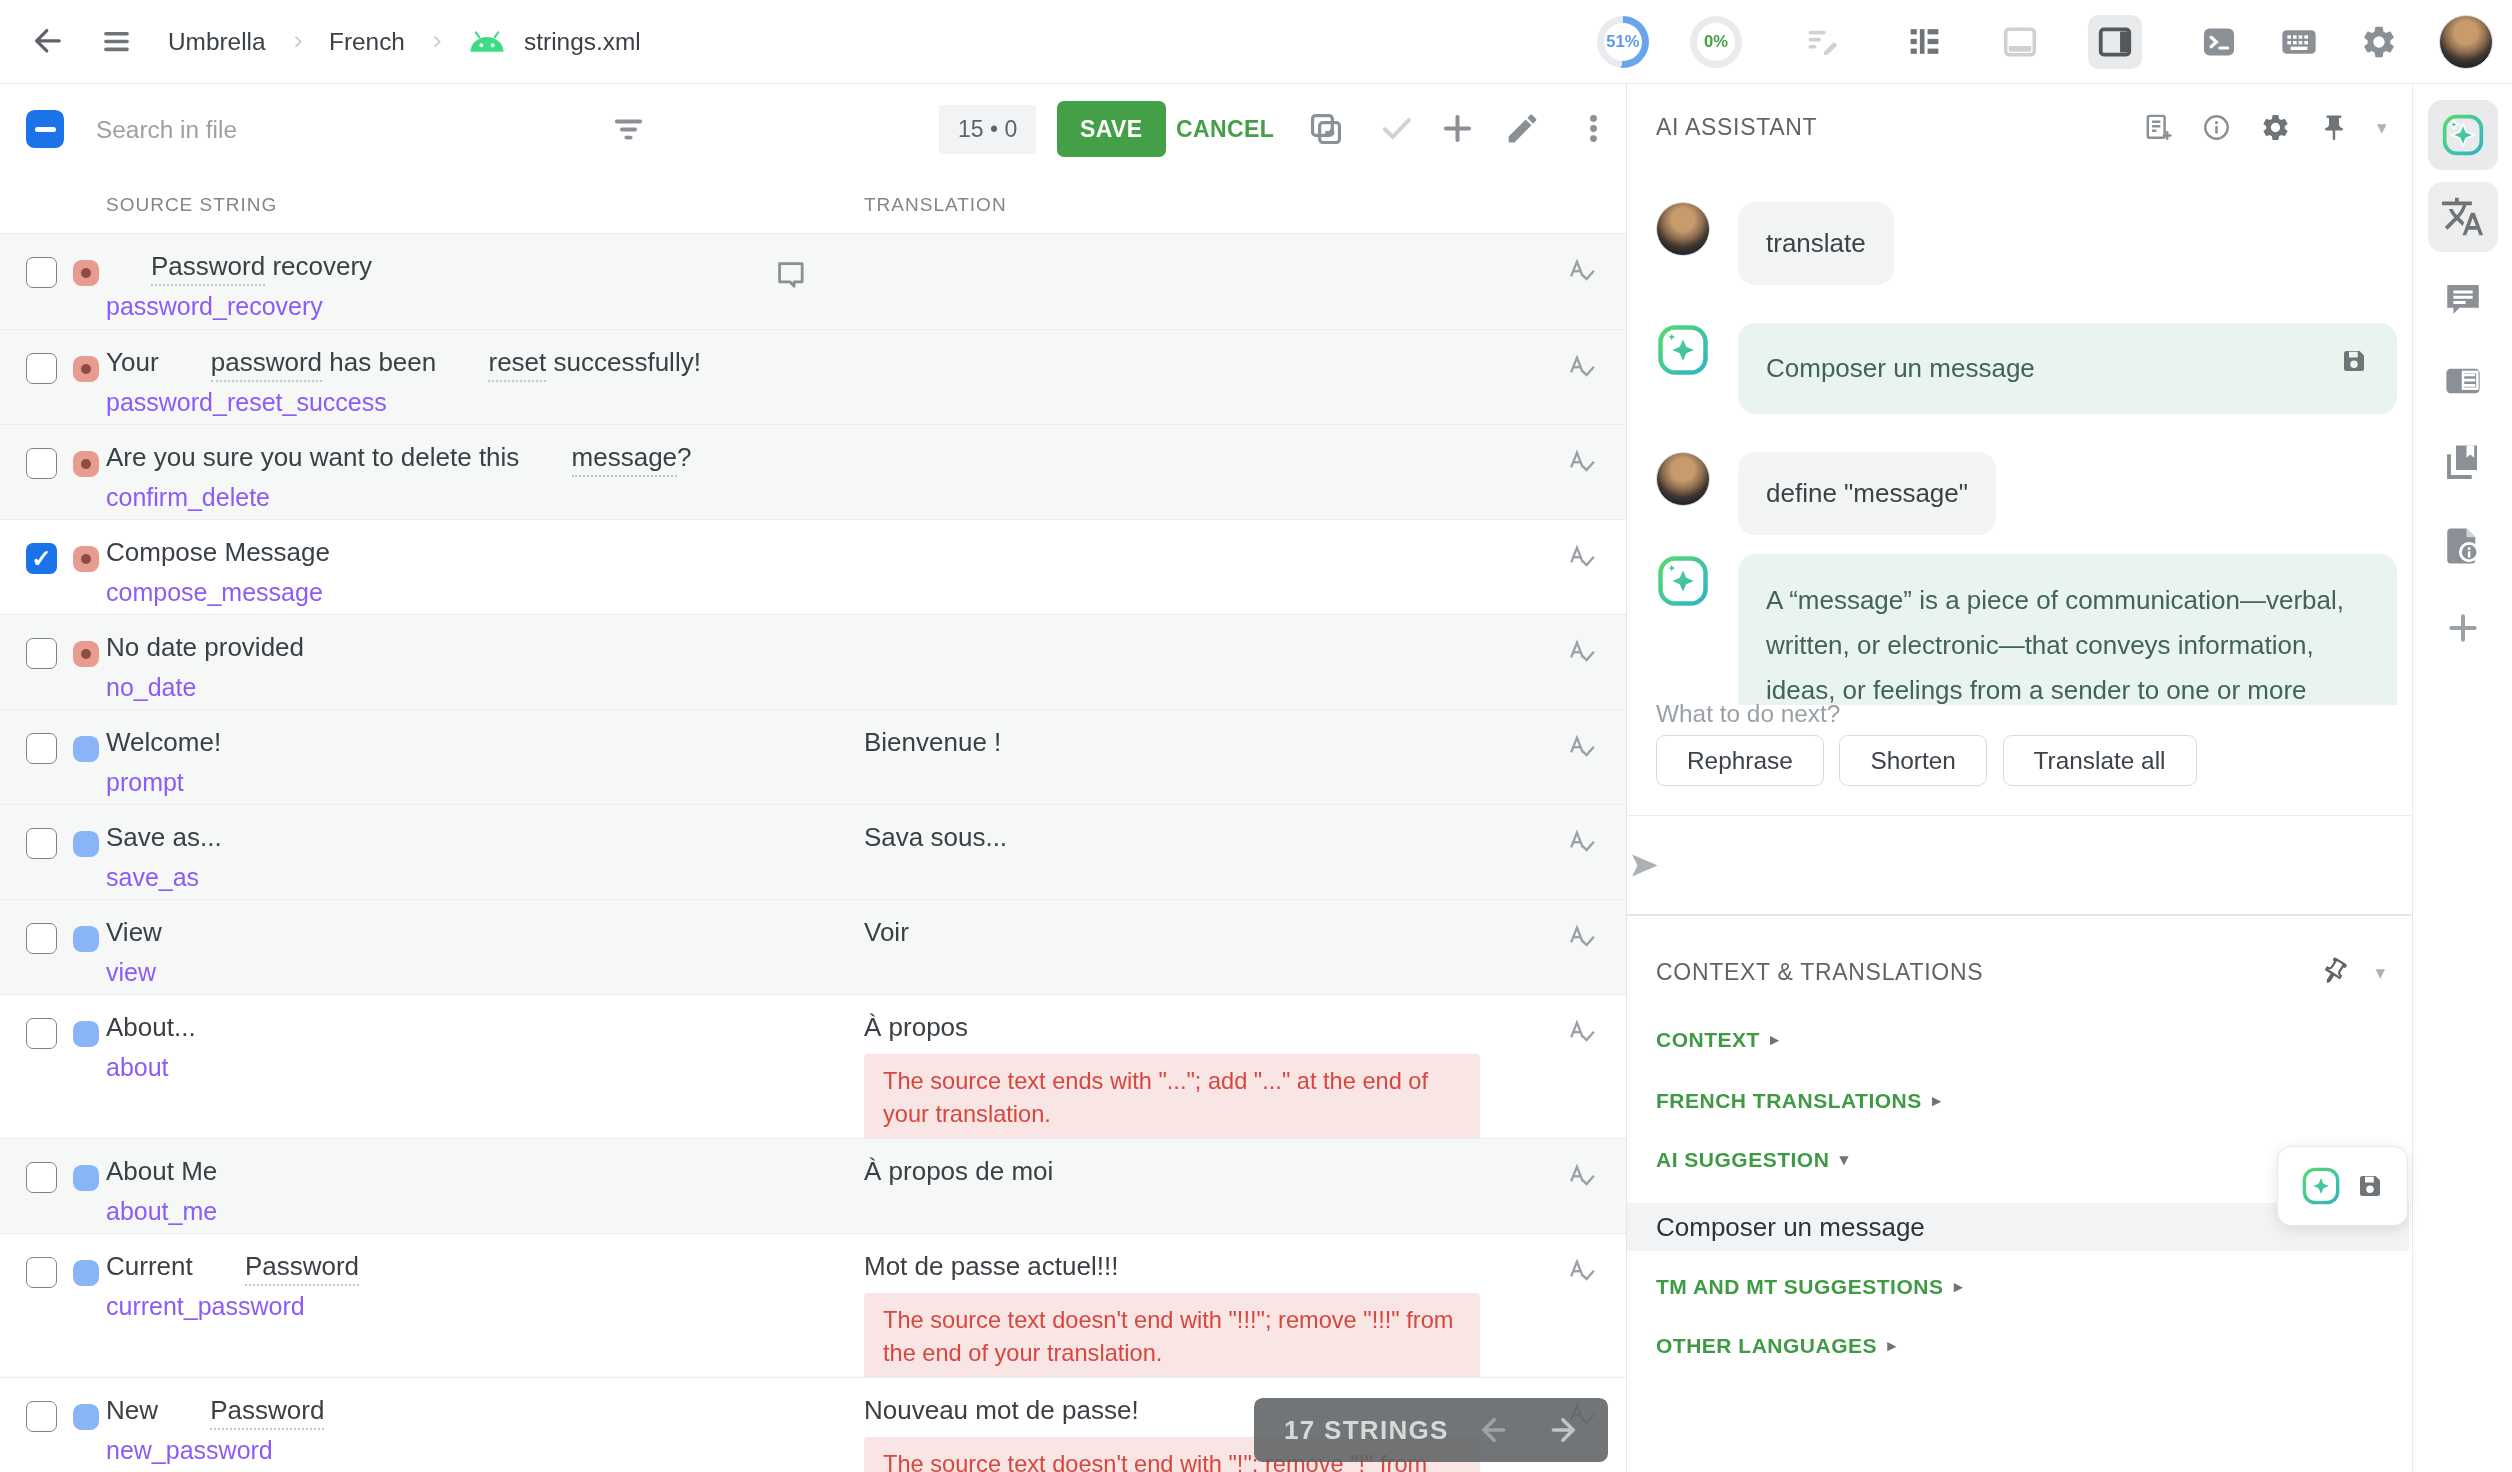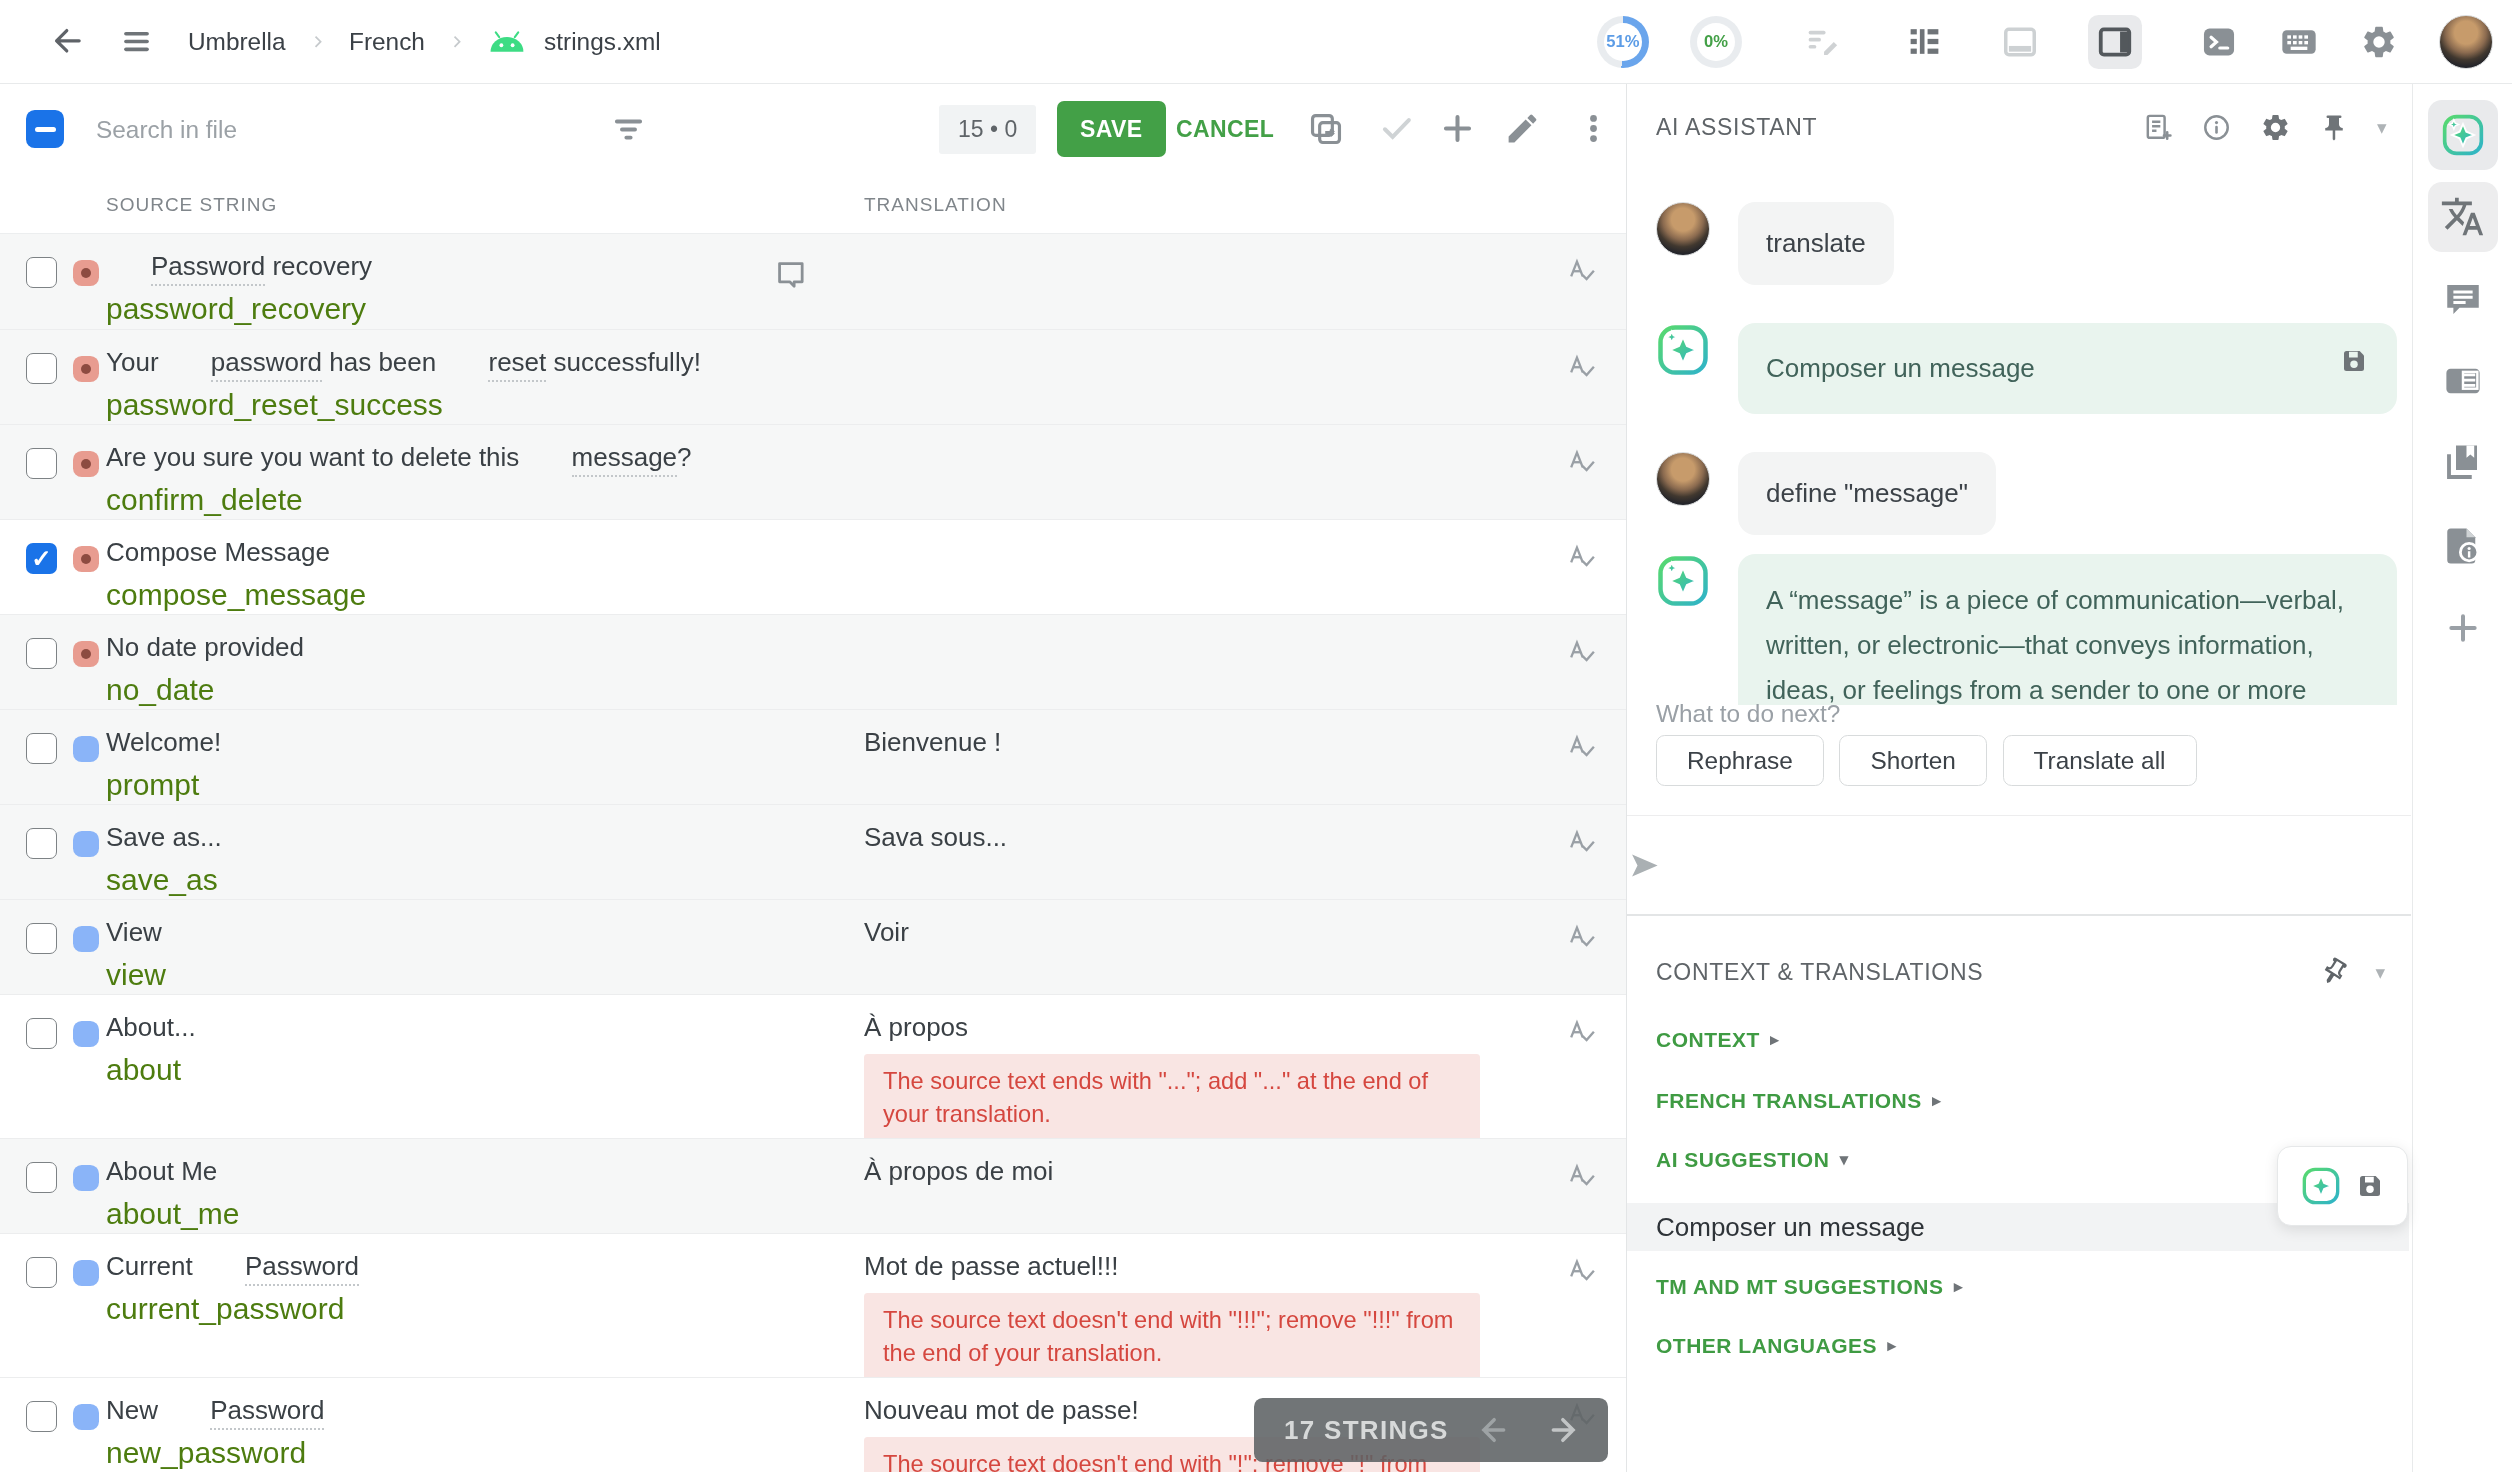--- a/index.html
+++ b/index.html
@@ -1,21 +1,21 @@
 <!DOCTYPE html>
 <html style="font-size:14px"><head>
 <meta charset="utf-8">
 <style>
   * { margin:0; padding:0; box-sizing:border-box; }
   html,body { width:2512px; height:1472px; overflow:hidden; background:#fff;
     font-family:"Liberation Sans", sans-serif; color:#3a4045; }
 
   
   .topbar { position:absolute; left:0; top:0; width:2512px; height:84px; background:#fff;
-    border-bottom:0.9px solid #e8eaeb; display:flex; align-items:center; z-index:20;padding-left:20px; }
+    border-bottom:0.9px solid #e8eaeb; display:flex; align-items:center; z-index:20; }
   .tb-left { display:flex; align-items:center; gap:35px; margin-left:30px; }
   .crumb { display:flex; align-items:center; gap:23px; font-size:24.4px; color:#3b4147; }
   .crumb .sep { color:#c6cacd; }
   .crumb .item { cursor:default; }
   .tb-right { margin-left:auto; display:flex; align-items:center; gap:41px; margin-right:19px; }
   .ring { width:52px; height:52px; border-radius:50%; display:flex; align-items:center; justify-content:center; }
   .ring-blue { background:conic-gradient(#6aa5ec 0 51%, #e9ecef 0); }
   .ring-gray { background:conic-gradient(#e9ecef 0 100%, #e9ecef 0); }
   .ring-in { width:38px; height:38px; border-radius:50%; background:#fff; display:flex; align-items:center; justify-content:center;
     font-size:16.6px; font-weight:700; }
@@ -54,21 +54,21 @@
   .cb { position:absolute; left:26px; top:23px; width:31px; height:31px; border:1.7px solid #7d8285; border-radius:7px; background:#fff; }
   .cb.checked { border:none; background:#1a73e8; }
   .cb.checked::after { content:"✓"; position:absolute; inset:0; color:#fff; font-size:24.4px; font-weight:700;
     display:flex; align-items:center; justify-content:center; }
   .badge { position:absolute; left:73px; top:26px; width:26px; height:26px; border-radius:8.7px; }
   .row.red .badge { background:#e89c90; }
   .row.red .badge::after { content:""; position:absolute; inset:7.9px; border-radius:50%; background:#8d4b41; }
   .row.blue .badge { background:#8ab4f8; }
   .src { position:absolute; left:106px; top:17.4px; font-size:26px; color:#3a4045; white-space:nowrap; }
   .term { border-bottom:2.6px dotted #c3c7ca; padding-bottom:2.6px;margin-left:45px; }
-  .key { position:absolute; left:106px; top:58px; font-size:30px; color:#4d7c0f; }
+  .key { position:absolute; left:106px; top:58px; font-size:25px; color:#8b5cf6; }
   .comment-ico { position:absolute; left:773px; top:23px; }
   .tr-text { position:absolute; left:864px; top:17.4px; font-size:26px; color:#3a4045; white-space:nowrap; }
   .err { position:absolute; left:864px; top:59px; max-width:616px; background:#f9e5e3; color:#d5473f;
     font-size:23.6px; line-height:33px; padding:10.5px 19px; border-radius:3.5px; }
   .spell { position:absolute; right:28px; top:21px; }
 
   
   .pager { position:absolute; left:1254px; top:1398px; width:354px; height:64px; border-radius:8.7px;
     background:rgba(93,98,100,.88); z-index:40; display:flex; align-items:center; }
   .pager-label { margin-left:30px; font-size:26px; font-weight:700; letter-spacing:1.3px; color:#d7d9d9; }

